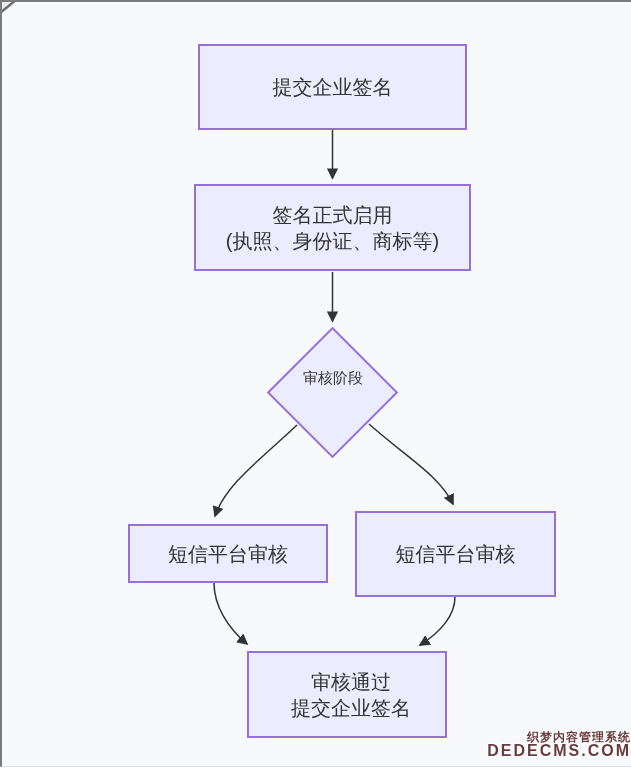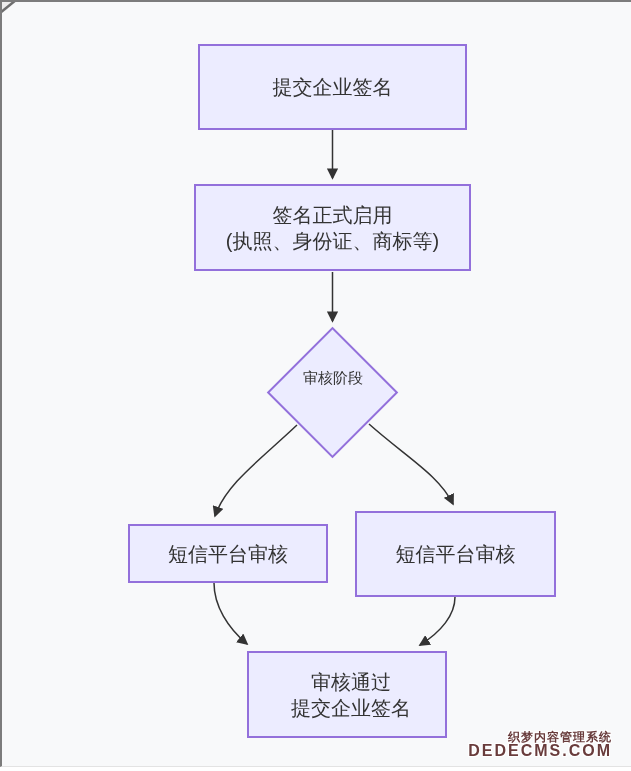--- a/index.html
+++ b/index.html
@@ -58,21 +58,21 @@
     position: absolute;
     display: flex;
     align-items: center;
     justify-content: center;
     color: #333333;
     font-size: 15px;
     z-index: 3;
   }
   .watermark {
     position: absolute;
-    right: 19px;
+    right: 0;
     bottom: 8px;
     text-align: right;
     font-weight: 700;
     color: #693c3c;
     z-index: 4;
     text-shadow: -1px -1px 0 #ffffff, 1px -1px 0 #ffffff,
                  -1px 1px 0 #ffffff, 1px 1px 0 #ffffff;
   }
   .watermark .wm-line1 {
     display: block;

